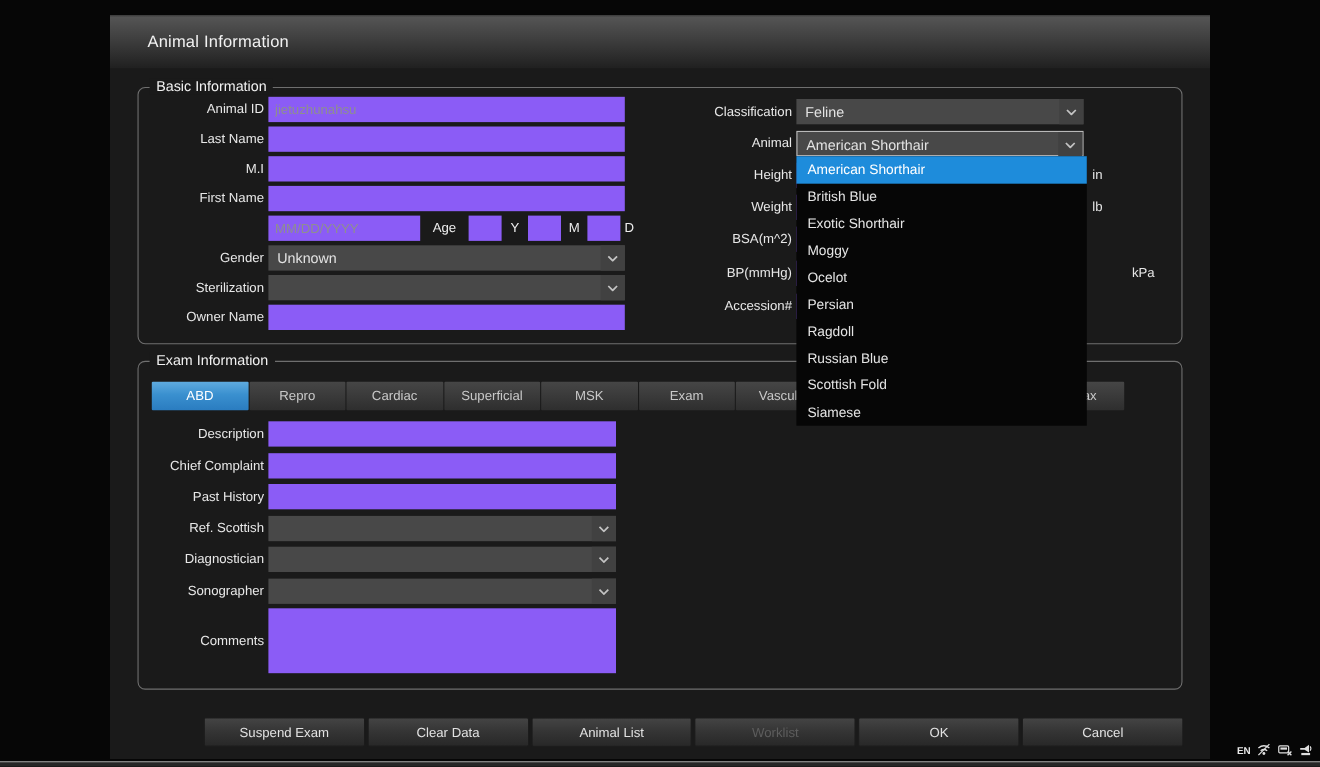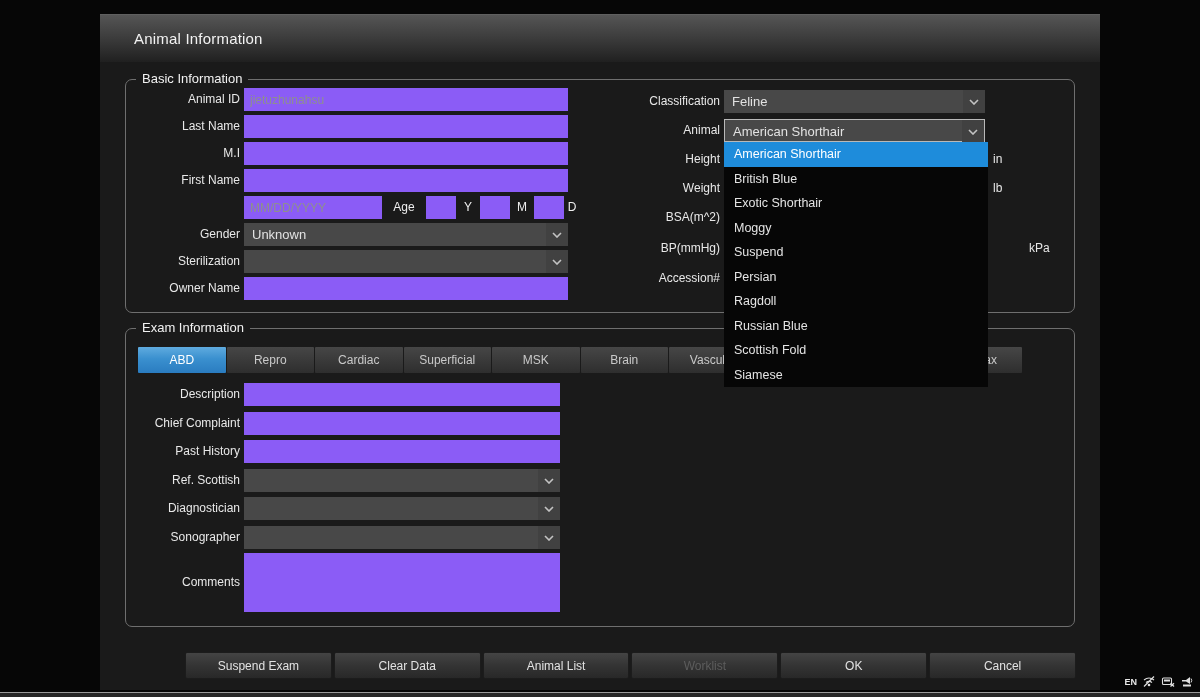--- a/index.html
+++ b/index.html
@@ -199,21 +199,21 @@
   <div class="group group-exam">
     <span class="legend">Exam Information</span>
   </div>
 
   <div class="tabs">
     <div class="tab selected">ABD</div>
     <div class="tab">Repro</div>
     <div class="tab">Cardiac</div>
     <div class="tab">Superficial</div>
     <div class="tab">MSK</div>
-    <div class="tab">Brain</div>
+    <div class="tab">Exam</div>
     <div class="tab">Vascular</div>
     <div class="tab"></div>
     <div class="tab"></div>
     <div class="tab">Thorax</div>
   </div>
 
   <span class="lbl" style="left:0;top:369px;width:140px;text-align:right;">Description</span>
   <span class="lbl" style="left:0;top:398px;width:140px;">Chief Complaint</span>
   <span class="lbl" style="left:0;top:426px;width:140px;">Past History</span>
   <span class="lbl" style="left:0;top:455px;width:140px;">Ref. Scottish</span>
@@ -250,21 +250,21 @@
     </span>
   </div>
 
   <textarea class="inp" style="left: 144px; top: 539px; width: 316px;"></textarea>
 
   <div class="droplist">
     <div class="opt hl">American Shorthair</div>
     <div class="opt">British Blue</div>
     <div class="opt">Exotic Shorthair</div>
     <div class="opt">Moggy</div>
-    <div class="opt">Suspend</div>
+    <div class="opt">Ocelot</div>
     <div class="opt">Persian</div>
     <div class="opt">Ragdoll</div>
     <div class="opt">Russian Blue</div>
     <div class="opt">Scottish Fold</div>
     <div class="opt">Siamese</div>
   </div>
 
   <div class="footer">
     <div class="btn">Suspend Exam</div>
     <div class="btn">Clear Data</div>

